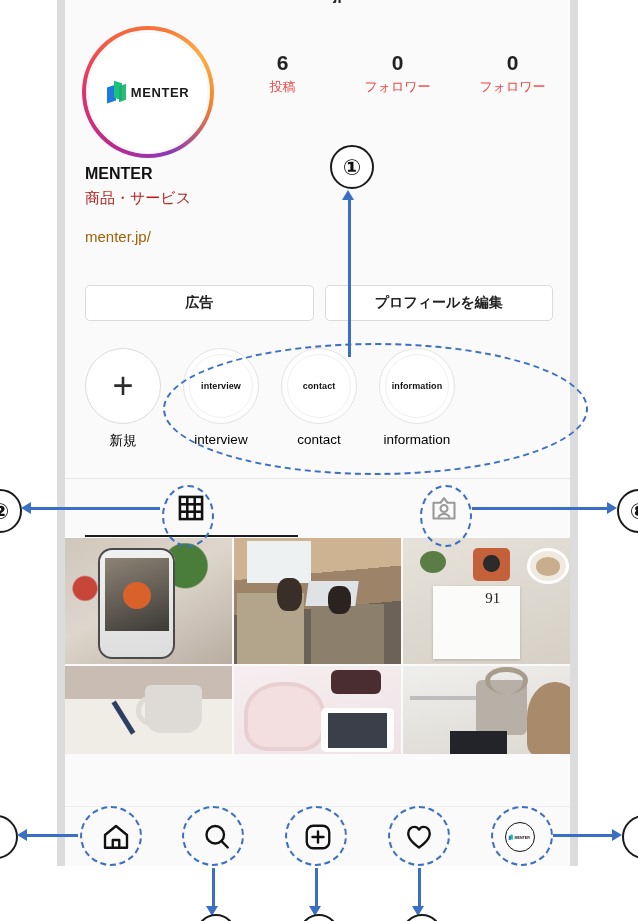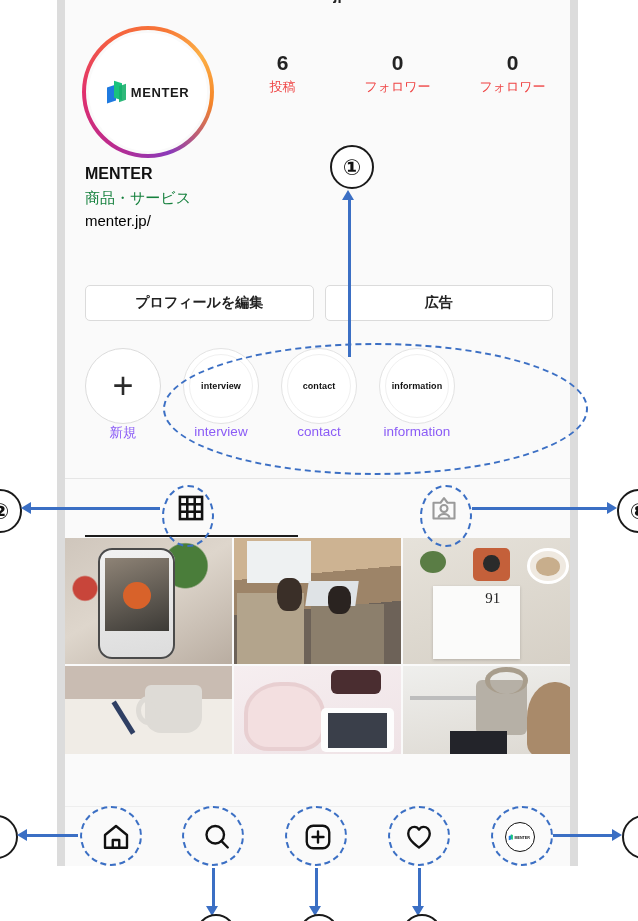--- a/index.html
+++ b/index.html
@@ -59,23 +59,23 @@
   .logo-txt{font-size:13px;font-weight:800;letter-spacing:.6px;color:#1b1b1b;}
 
   .stats{position:absolute;left:160px;top:52px;width:345px;display:flex;}
   .stat{flex:1;text-align:center;}
   .stat .num{font-size:21px;font-weight:700;color:#222;line-height:1.05;}
   .stat .lbl{font-size:13px;color:#ef4444;margin-top:4px;}
 
   
   .bio{position:absolute;left:20px;top:162px;width:330px;}
   .bio .name{font-size:16px;font-weight:700;color:#111;line-height:1.5;}
-  .bio .cat{font-size:15px;color:#15803d;line-height:1.55;}
+  .bio .cat{font-size:15px;color:#b91c1c;line-height:1.55;}
   .bio .desc{font-size:15px;color:#1c1c1c;line-height:1.55;}
-  .bio .link{font-size:15px;color:#000000;line-height:1.55;}
+  .bio .link{font-size:15px;color:#a16207;line-height:1.55;margin-top:16px;}
 
   
   .actions{position:absolute;left:20px;top:285px;width:468px;display:flex;gap:11px;}
   .btn{
     flex:1;height:34px;border:1px solid #dbdbdb;border-radius:5px;background:#fff;
     display:flex;align-items:center;justify-content:center;
     font-size:14px;font-weight:700;color:#222;
   }
 
   
@@ -84,21 +84,21 @@
   .hl-circle{
     width:76px;height:76px;border-radius:50%;border:1px solid #dcdcdc;background:#fff;
     margin:0 auto;display:flex;align-items:center;justify-content:center;box-sizing:border-box;
   }
   .hl-circle.thin{border:1px solid #e3e3e3;}
   .hl-inner{
     width:64px;height:64px;border-radius:50%;background:#fff;border:1px solid #f0f0f0;
     display:flex;align-items:center;justify-content:center;box-sizing:border-box;
   }
   .hl-badge{font-size:9px;font-weight:800;color:#111;letter-spacing:.1px;}
-  .hl-label{font-size:13.5px;color:#8b5cf6;}
+  .hl-label{font-size:13.5px;color:#000000;margin-top:8px;}
   .plus{font-size:36px;color:#2b2b2b;font-weight:300;line-height:1;}
 
   
   .tabs{position:absolute;left:0;top:478px;width:505px;height:58px;border-top:1px solid #e6e6e6;}
   .tab{position:absolute;top:0;width:50%;height:100%;display:flex;align-items:center;justify-content:center;}
   .tab.left{left:0;} .tab.right{left:50%;}
   .tab-underline{position:absolute;left:20px;top:56px;width:213px;height:2px;background:#1c1c1c;}
 
   
   .grid{position:absolute;left:0;top:538px;width:505px;display:grid;grid-template-columns:repeat(3,1fr);gap:2px;}
@@ -223,22 +223,22 @@
         </div>
       </div>
 
       <div class="bio">
         <div class="name">MENTER</div>
         <div class="cat">商品・サービス</div>
         <div class="link">menter.jp/</div>
       </div>
 
       <div class="actions">
+        <div class="btn">広告</div>
         <div class="btn">プロフィールを編集</div>
-        <div class="btn">広告</div>
       </div>
 
       <div class="highlights">
         <div class="hl">
           <div class="hl-circle">
             <span class="plus">+</span>
           </div>
           <div class="hl-label">新規</div>
         </div>
 

